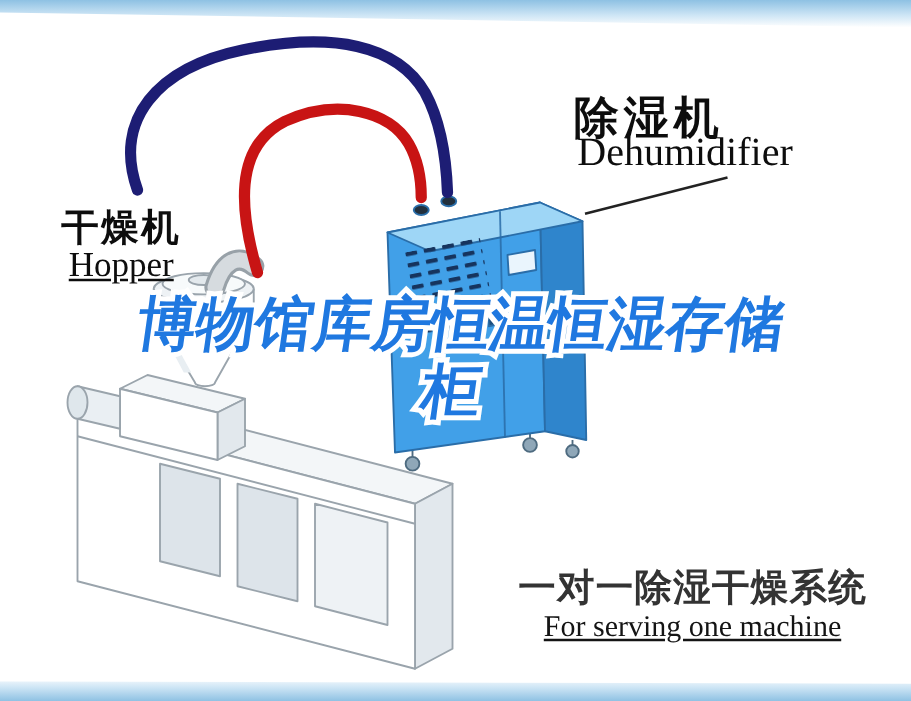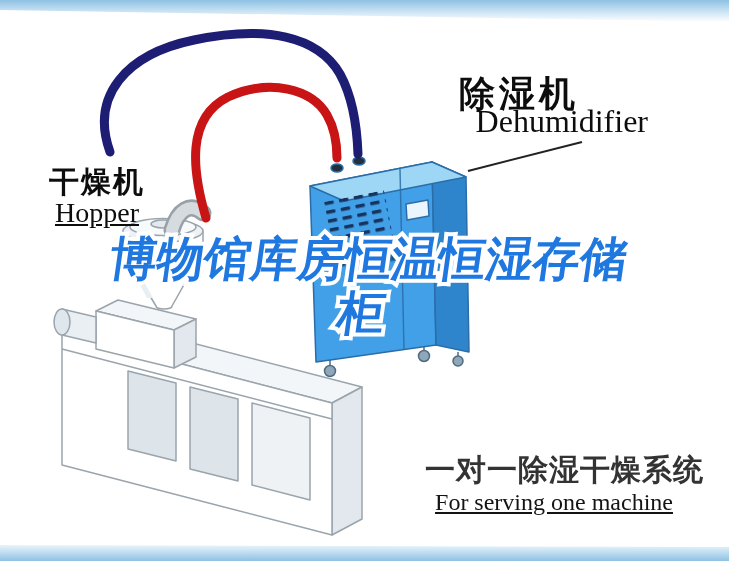--- a/index.html
+++ b/index.html
@@ -19,40 +19,40 @@
   .edge.bottom{
     bottom:0;height:20px;
     background:linear-gradient(to top,#8ec1e3 0%,#cde5f5 55%,rgba(255,255,255,0) 100%);
     clip-path:polygon(0 20%,100% 30%,100% 100%,0 100%);
   }
   
   .lbl{position:absolute;text-align:center;color:#0d0d0d;white-space:nowrap;}
   .lbl.zh{font-weight:700;}
   .lbl.serif{font-family:"Liberation Serif",serif;font-weight:400;}
   .dehu-zh{left:444px;top:70px;width:150px;font-size:36px;letter-spacing:4px;}
-  .dehu-en{left:448px;top:103px;width:200px;font-size:32px;text-align:right;}
+  .dehu-en{left:448px;top:103px;width:200px;font-size:32px;}
   .hopper-zh{left:40px;top:162px;width:114px;font-size:30px;letter-spacing:2px;}
   .hopper-en{left:44px;top:197px;width:106px;font-size:28px;text-decoration:underline;}
   
   .title{
     position:absolute;left:38px;top:232px;width:654px;
     font-size:47px;font-weight:700;line-height:1.14;text-align:center;
     color:var(--title-blue,#1f78e0);
     transform:skewX(-8deg);
   }
   .title .line{position:relative;}
   .title .stroke{
     position:absolute;left:0;right:0;top:0;
     -webkit-text-stroke:8px #ffffff;color:#ffffff;
   }
   .title .fill{position:relative;}
   
   .caption-zh{
     position:absolute;left:404px;top:450px;width:300px;
-    font-size:30px;font-weight:700;letter-spacing:1px;text-align:right;
+    font-size:30px;font-weight:700;letter-spacing:1px;text-align:center;
     color:var(--caption-text,#333333);white-space:nowrap;
   }
   .caption-en{
     position:absolute;left:404px;top:489px;width:300px;
     font-family:"Liberation Serif",serif;font-size:24px;text-align:center;
     color:#141414;white-space:nowrap;text-decoration:underline;
   }
   
   .cab-front{fill:var(--cabinet-blue,#41a0e8);}
   .cab-side{fill:var(--cabinet-blue-dark,#2f85cc);}

